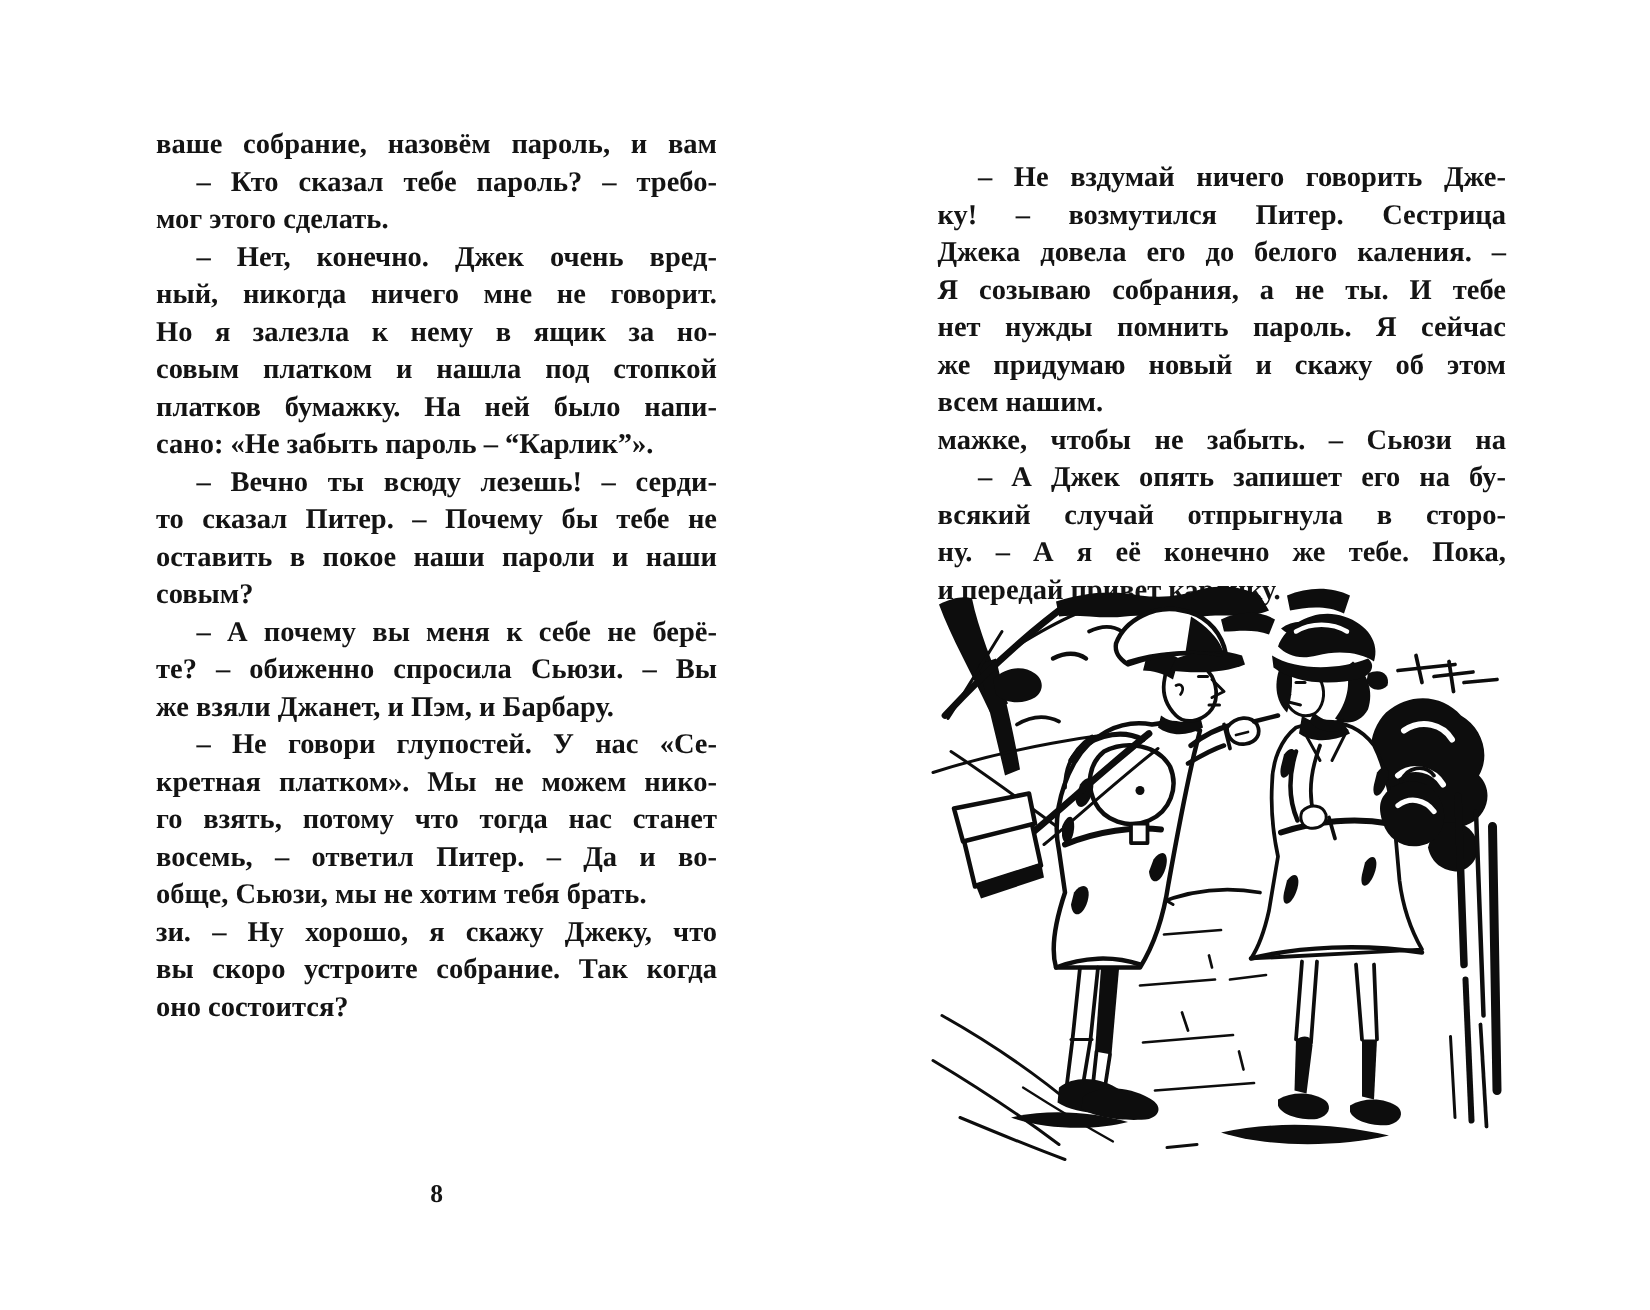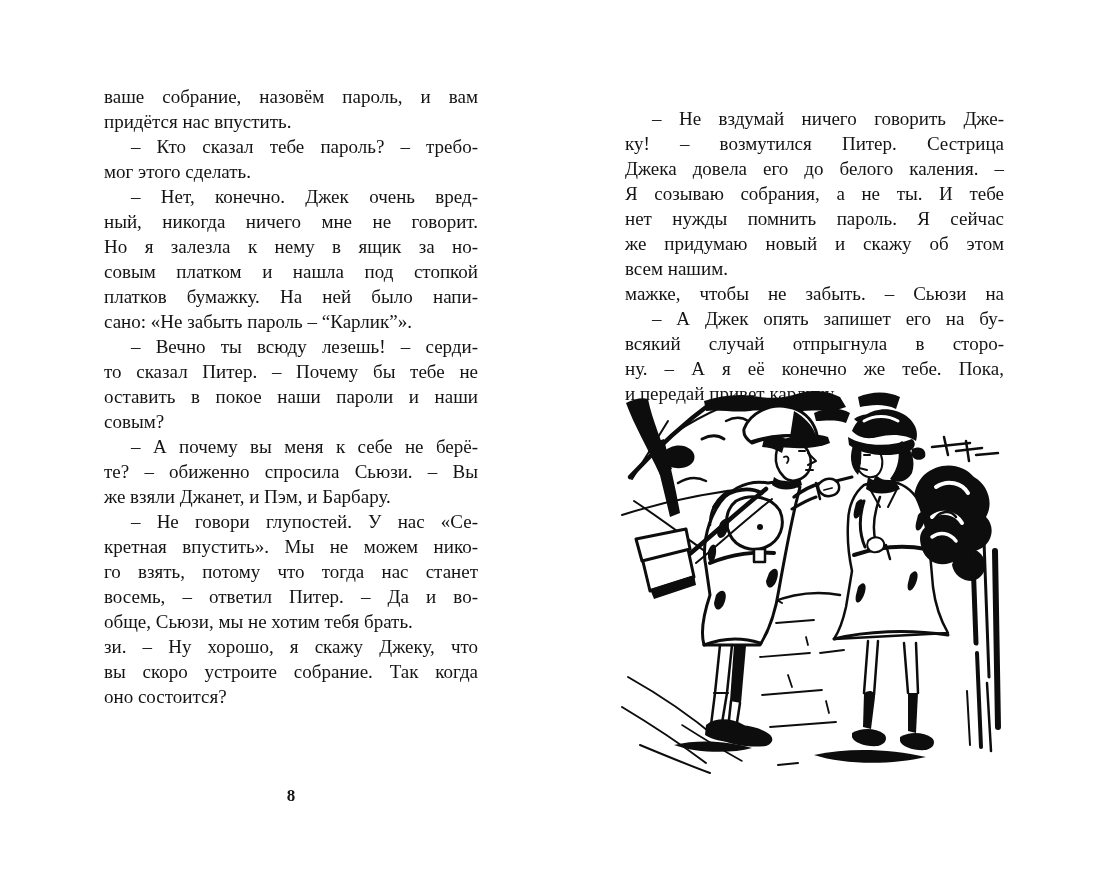--- a/index.html
+++ b/index.html
@@ -1,53 +1,52 @@
 <!DOCTYPE html>
 <html lang="ru"><head>
 <meta charset="utf-8">
 <style>
   html,body{margin:0;padding:0;background:#ffffff;}
   #page{position:relative;width:1100px;height:873px;background:#ffffff;overflow:hidden;
         font-family:"Liberation Serif","DejaVu Serif",serif;color:#141414;}
-  .column{position:absolute;top:84px;font-size:19px;line-height:25px;font-weight:400;}
+  .column{position:absolute;top:84px;font-size:19px;line-height:25px;font-weight:700;}
   #left-column{left:104px;width:374px;}
   #right-column{left:625px;width:379px;margin-top:22px;}
   .line{text-align:justify;text-align-last:justify;white-space:normal;}
   .line.para-end{text-align-last:left;}
   .line.para-start{text-indent:27px;}
   #page-number{position:absolute;left:104px;top:786px;width:374px;text-align:center;
                font-size:17px;font-weight:600;}
   #illustration{position:absolute;left:618px;top:391px;width:394px;height:386px;}
   svg path{vector-effect:none;}
 </style>
 </head>
 <body>
 
 <div id="page">
 
   <div id="left-column" class="column">
       <div class="line">ваше собрание, назовём пароль, и вам</div>
-      <div class="line para-end">придётся нас впустить.</div>
       <div class="line para-start">– Кто сказал тебе пароль? – требо-</div>
       <div class="line para-end">мог этого сделать.</div>
       <div class="line para-start">– Нет, конечно. Джек очень вред-</div>
       <div class="line">ный, никогда ничего мне не говорит.</div>
       <div class="line">Но я залезла к нему в ящик за но-</div>
       <div class="line">совым платком и нашла под стопкой</div>
       <div class="line">платков бумажку. На ней было напи-</div>
       <div class="line para-end">сано: «Не забыть пароль – “Карлик”».</div>
       <div class="line para-start">– Вечно ты всюду лезешь! – серди-</div>
       <div class="line">то сказал Питер. – Почему бы тебе не</div>
       <div class="line">оставить в покое наши пароли и наши</div>
       <div class="line para-end">совым?</div>
       <div class="line para-start">– А почему вы меня к себе не берё-</div>
       <div class="line">те? – обиженно спросила Сьюзи. – Вы</div>
       <div class="line para-end">же взяли Джанет, и Пэм, и Барбару.</div>
       <div class="line para-start">– Не говори глупостей. У нас «Се-</div>
-      <div class="line">кретная впустить». Мы не можем нико-</div>
+      <div class="line">кретная платком». Мы не можем нико-</div>
       <div class="line">го взять, потому что тогда нас станет</div>
       <div class="line">восемь, – ответил Питер. – Да и во-</div>
       <div class="line para-end">обще, Сьюзи, мы не хотим тебя брать.</div>
       <div class="line">зи. – Ну хорошо, я скажу Джеку, что</div>
       <div class="line">вы скоро устроите собрание. Так когда</div>
       <div class="line para-end">оно состоится?</div>
     </div>
 
   <div id="right-column" class="column">
       <div class="line para-start">– Не вздумай ничего говорить Дже-</div>

